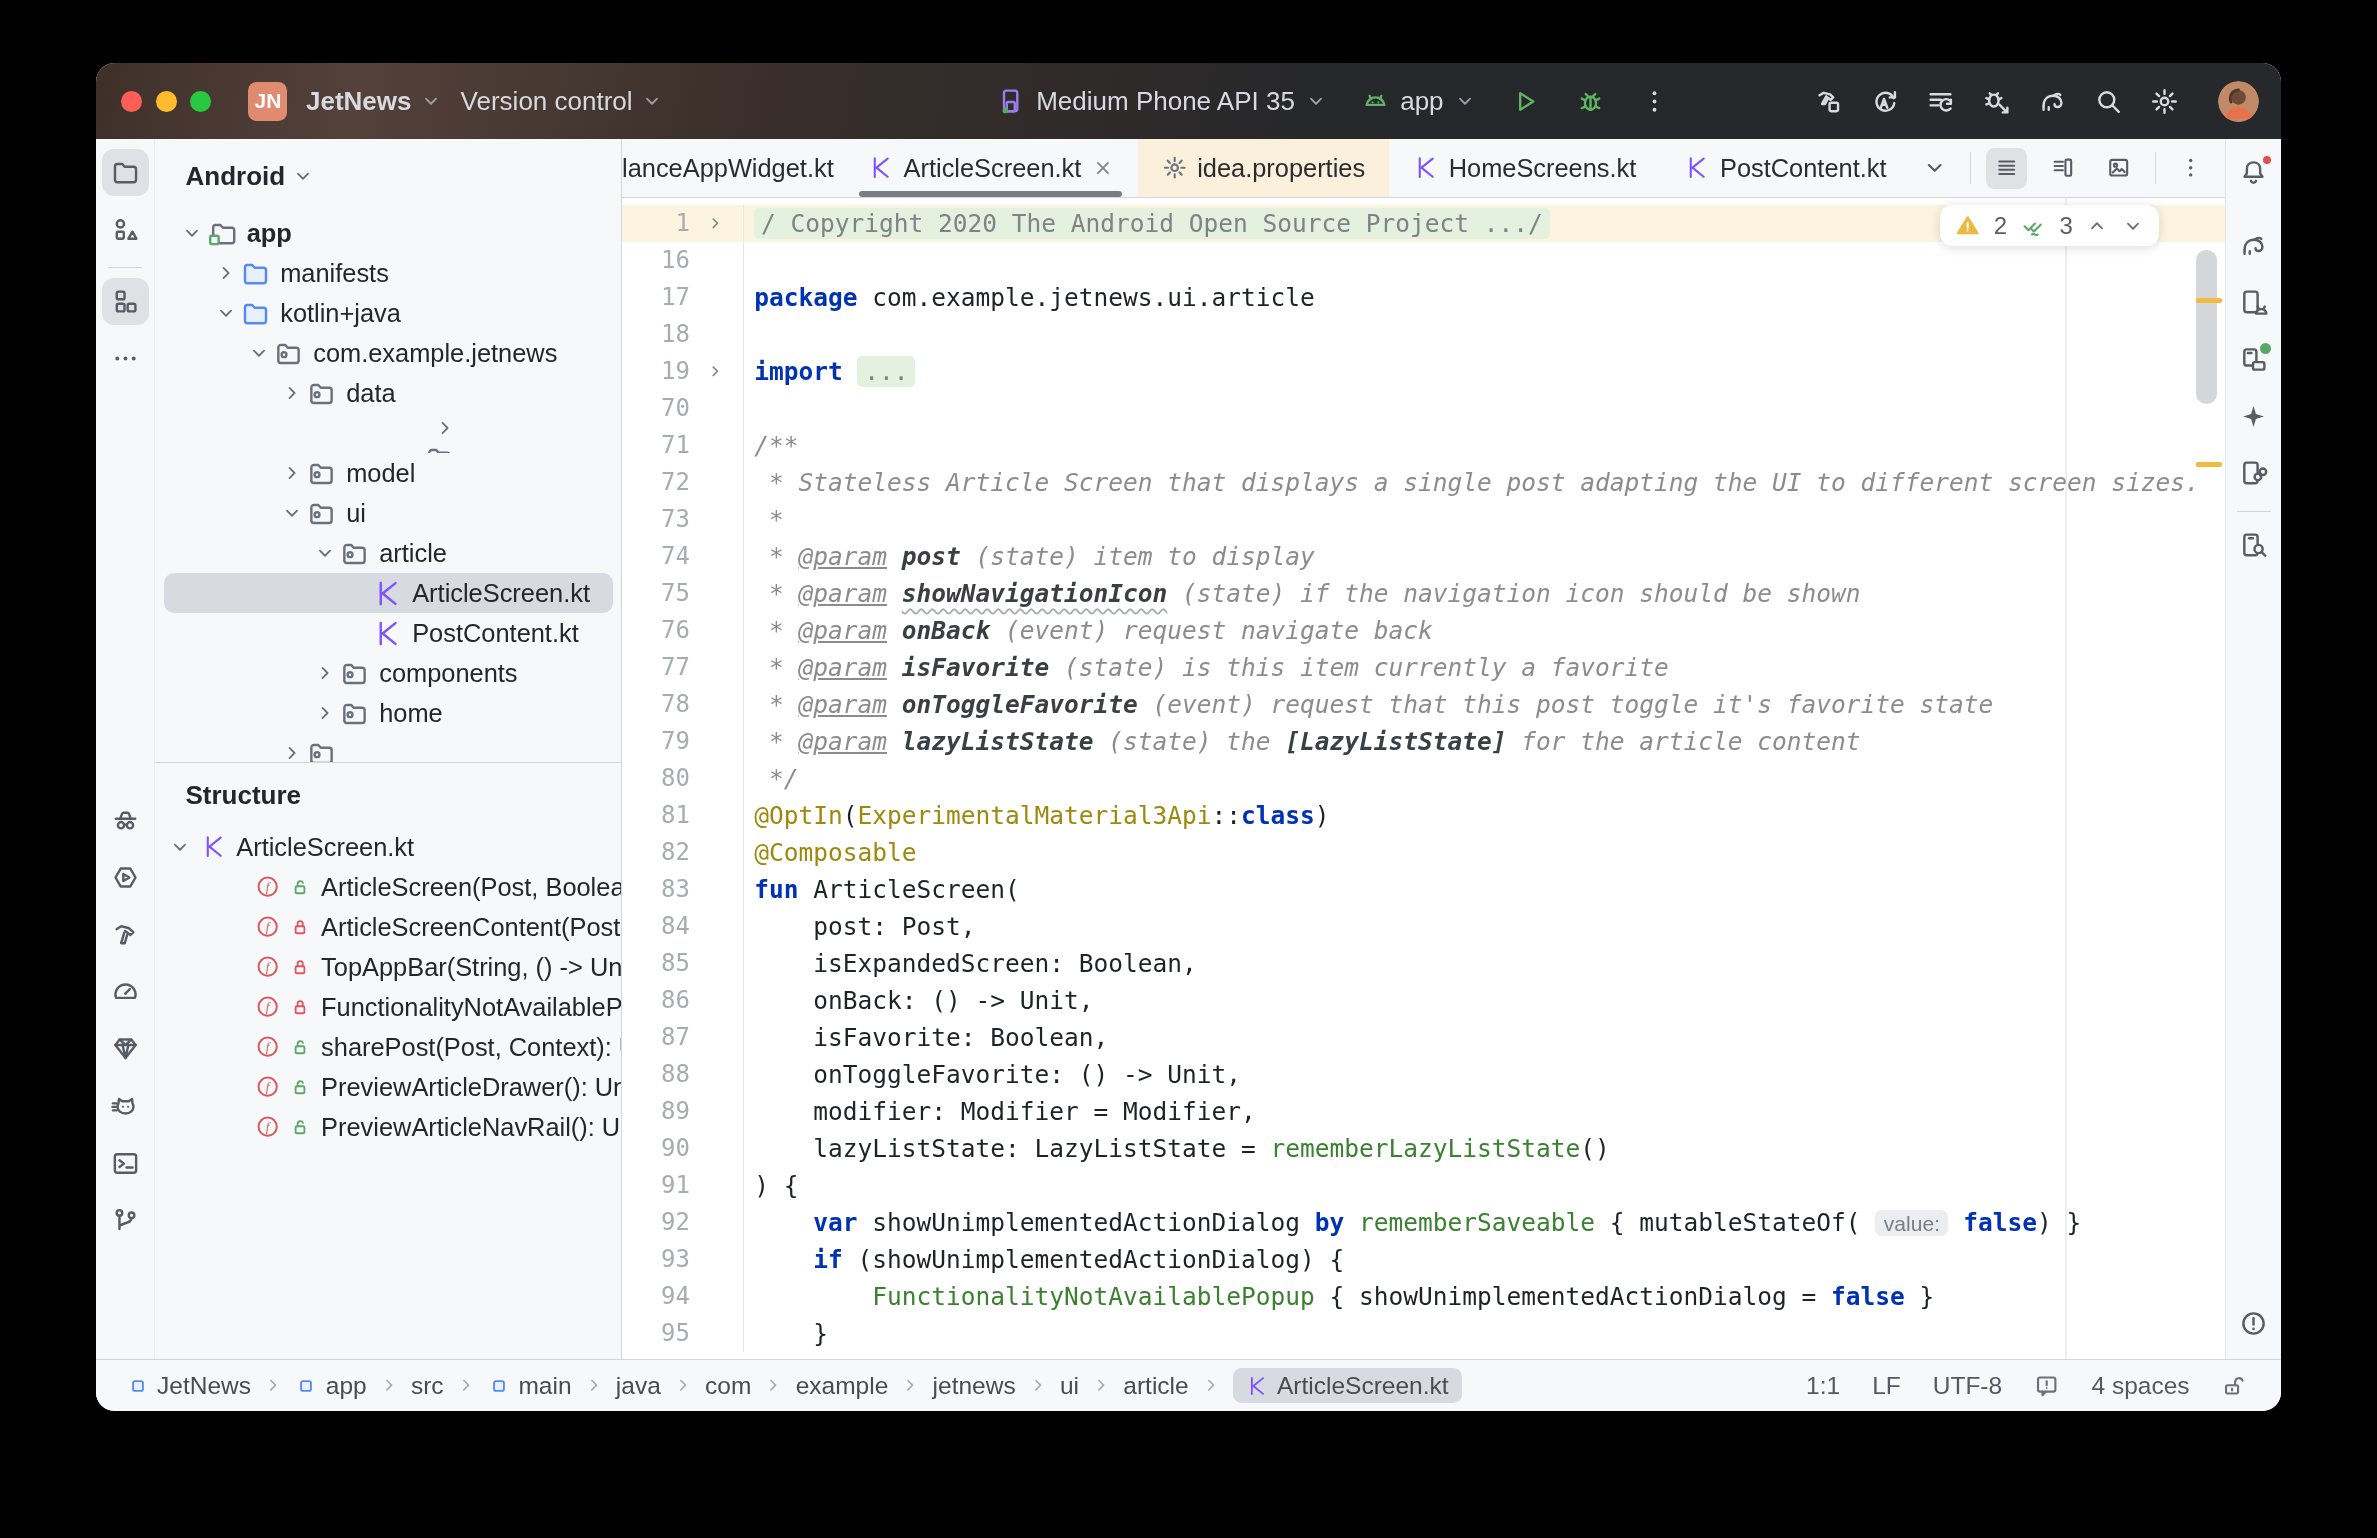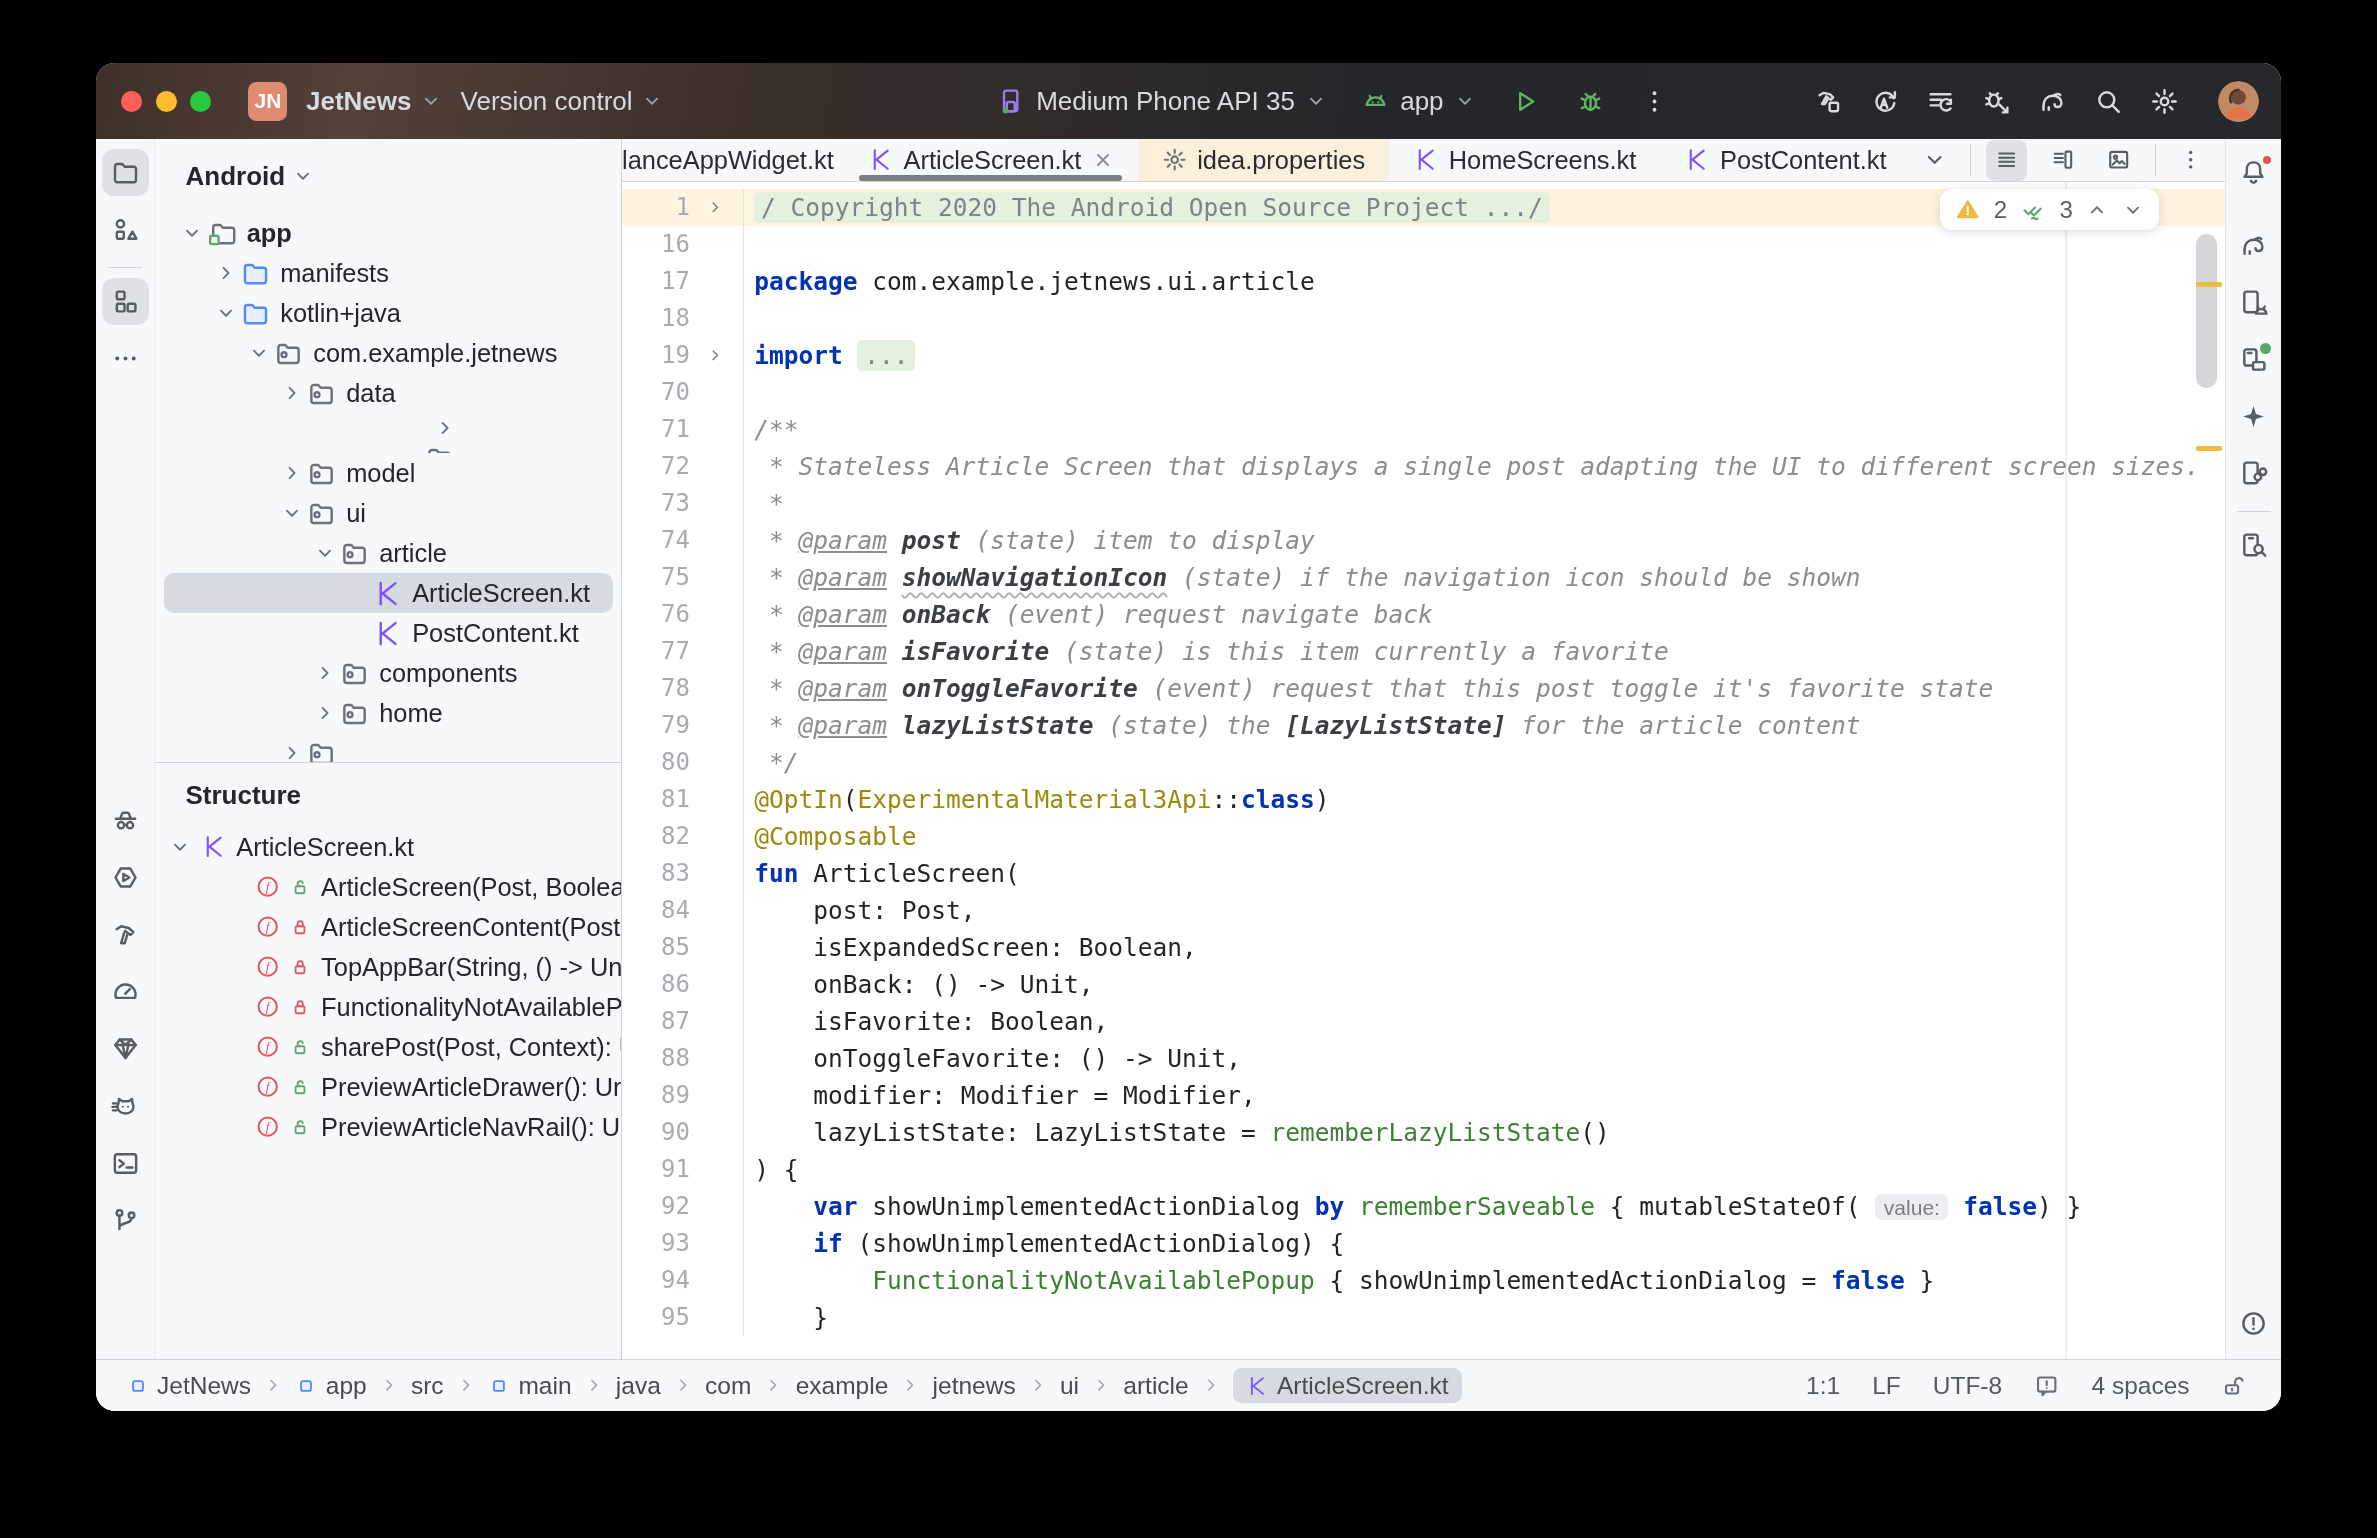--- a/index.html
+++ b/index.html
@@ -49,21 +49,21 @@
   .tree-row .chev { width:30.5px; height:30.5px; flex:none; display:flex; align-items:center; justify-content:center; color:#6C707E; }
   .tree-row .ti { width:29px; height:29px; flex:none; margin-right:10.2px; }
   .tree-row .lbl { overflow:hidden; }
   .struct-section { flex:1; overflow:hidden; }
   .struct-header { height:64px; display:flex; align-items:center; padding-left:30.5px; font-size:26px; font-weight:bold; color:#24262B; }
   .struct-row { height:40px; display:flex; align-items:center; white-space:nowrap; overflow:hidden; font-size:25.4px; color:#24262B; }
   .struct-row .pre { display:flex; align-items:center; gap:8.5px; margin-right:10.2px; }
 
   
   .editor-col { flex:1; min-width:0; display:flex; flex-direction:column; background:#fff; }
-  .tabstrip { height:43px; flex:none; background:#F7F8FA; border-bottom:0.8px solid #D3D5DB; display:flex; align-items:stretch; overflow:hidden; }
+  .tabstrip { height:59px; flex:none; background:#F7F8FA; border-bottom:0.8px solid #D3D5DB; display:flex; align-items:stretch; overflow:hidden; }
   .tab { position:relative; display:flex; align-items:center; gap:10.2px; padding:0 24px; font-size:25.4px; color:#2A2C30; white-space:nowrap; }
   .tab.trunc { width:222px; padding:0 5.1px 0 0; overflow:hidden; flex:none; }
   .tab.cream { background:#FAF0DB; }
   .tab.active::after { content:""; position:absolute; left:15.2px; right:15.2px; bottom:0; height:6px; border-radius:3.4px; background:#797D84; }
   .tab .close { width:22px; height:22px; color:#83868D; }
   .tab-actions { margin-left:auto; display:flex; align-items:center; gap:15.2px; padding-right:13.5px; color:#585C63; }
   .ta-btn { width:41px; height:41px; border-radius:8.5px; display:flex; align-items:center; justify-content:center; }
   .ta-btn.sel { background:#DFE1E5; }
   .ta-div { width:0.8px; height:32px; background:#D3D5DB; }
 

